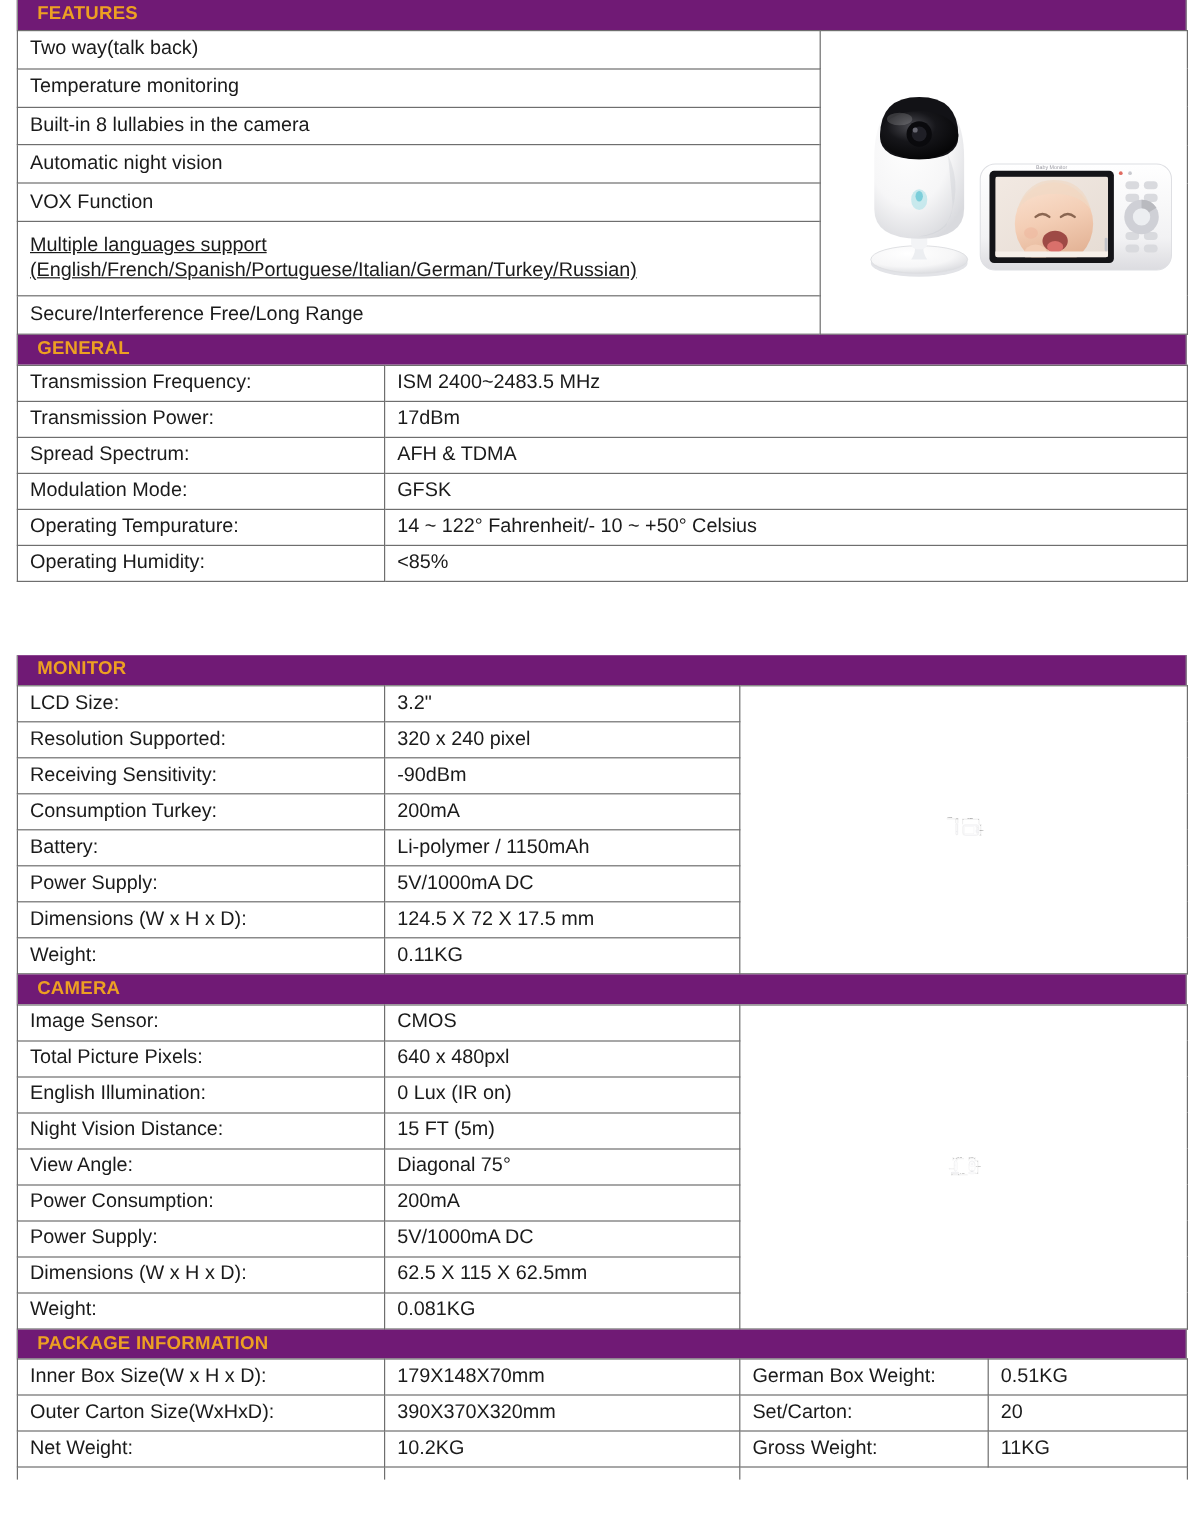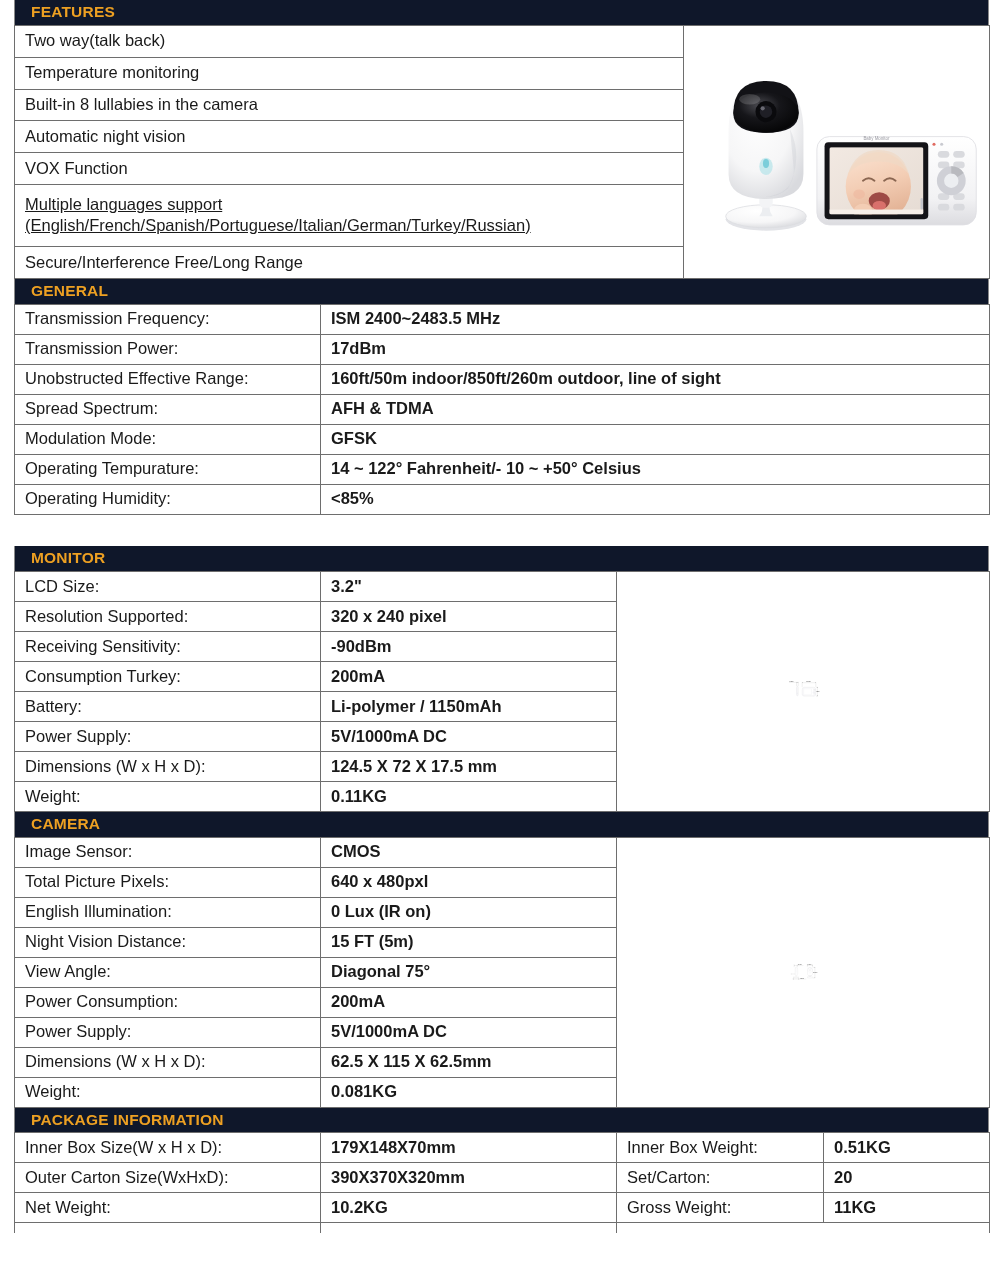--- a/index.html
+++ b/index.html
@@ -24,21 +24,21 @@
     background: #ffffff;
   }
 
   
   .block {
     position: absolute;
     background: #ffffff;
   }
 
   .sect-header {
-    background: #0f172a;
+    background: #701a75;
     color: #eda022;
     font-weight: bold;
     font-size: 15.5px;
     letter-spacing: 0.2px;
     padding: 3px 0 4px 16px;
     line-height: 1.15;
     border-left: 1px solid #8a8a8a;
     border-right: 1px solid #8a8a8a;
   }
 
@@ -50,21 +50,21 @@
   table.spec td {
     border: 1px solid #6e6e6e;
     padding: 3px 7px 4px 10px;
     font-size: 16.5px;
     line-height: 1.25;
     vertical-align: middle;
     background: #ffffff;
     height: 30px;
   }
   td.lbl { font-weight: normal; }
-  td.val { font-weight: bold; }
+  td.val { font-weight: normal; }
   td.plain { font-weight: normal; }
   td.imgcell {
     padding: 0;
     background: #ffffff;
     vertical-align: middle;
     text-align: center;
   }
   td.tall { height: auto; }
 
   .lines p { margin: 0; text-decoration: underline; }
@@ -257,24 +257,20 @@
       <tbody>
         <tr>
           <td class="lbl">Transmission Frequency:</td>
           <td class="val">ISM 2400~2483.5 MHz</td>
         </tr>
         <tr>
           <td class="lbl">Transmission Power:</td>
           <td class="val">17dBm</td>
         </tr>
         <tr>
-          <td class="lbl">Unobstructed Effective Range:</td>
-          <td class="val">160ft/50m indoor/850ft/260m outdoor, line of sight</td>
-        </tr>
-        <tr>
           <td class="lbl">Spread Spectrum:</td>
           <td class="val">AFH &amp; TDMA</td>
         </tr>
         <tr>
           <td class="lbl">Modulation Mode:</td>
           <td class="val">GFSK</td>
         </tr>
         <tr>
           <td class="lbl">Operating Tempurature:</td>
           <td class="val">14 ~ 122° Fahrenheit/- 10 ~ +50° Celsius</td>
@@ -508,21 +504,21 @@
       <colgroup>
         <col style="width:306px">
           <col style="width:296px">
         <col style="width:207px">
           <col style="width:166px">
       </colgroup>
       <tbody>
         <tr>
           <td class="lbl">Inner Box Size(W x H x D):</td>
           <td class="val">179X148X70mm</td>
-          <td class="lbl">Inner Box Weight:</td>
+          <td class="lbl">German Box Weight:</td>
           <td class="val">0.51KG</td>
         </tr>
         <tr>
           <td class="lbl">Outer Carton Size(WxHxD):</td>
           <td class="val">390X370X320mm</td>
           <td class="lbl">Set/Carton:</td>
           <td class="val">20</td>
         </tr>
         <tr>
           <td class="lbl">Net Weight:</td>

